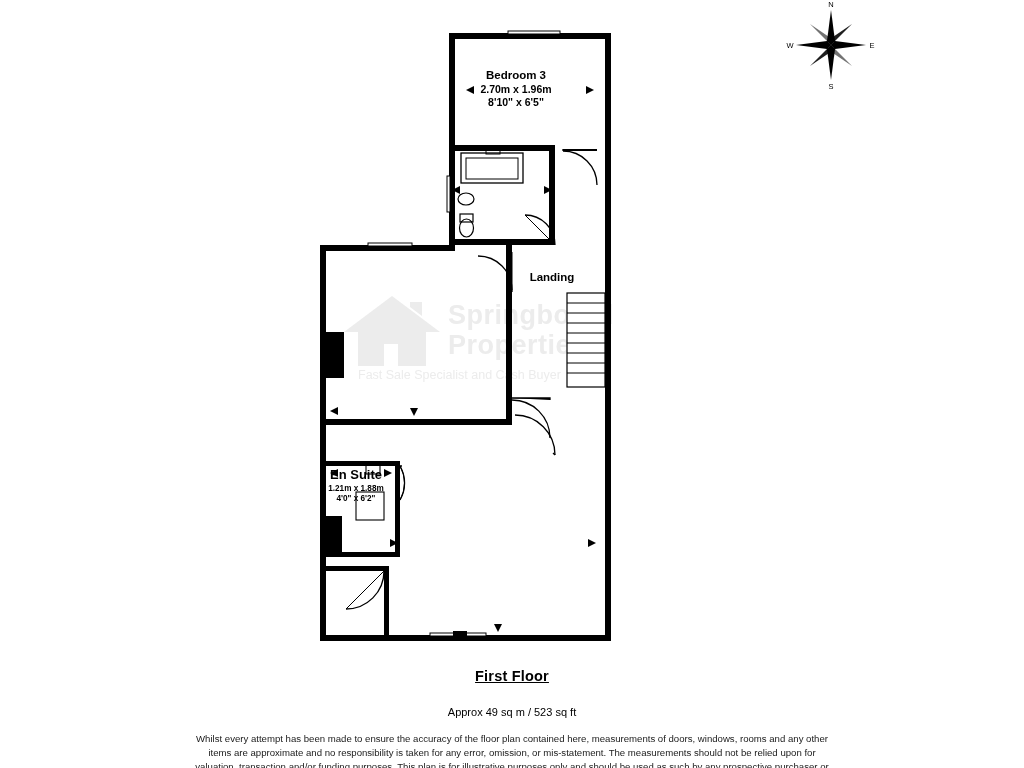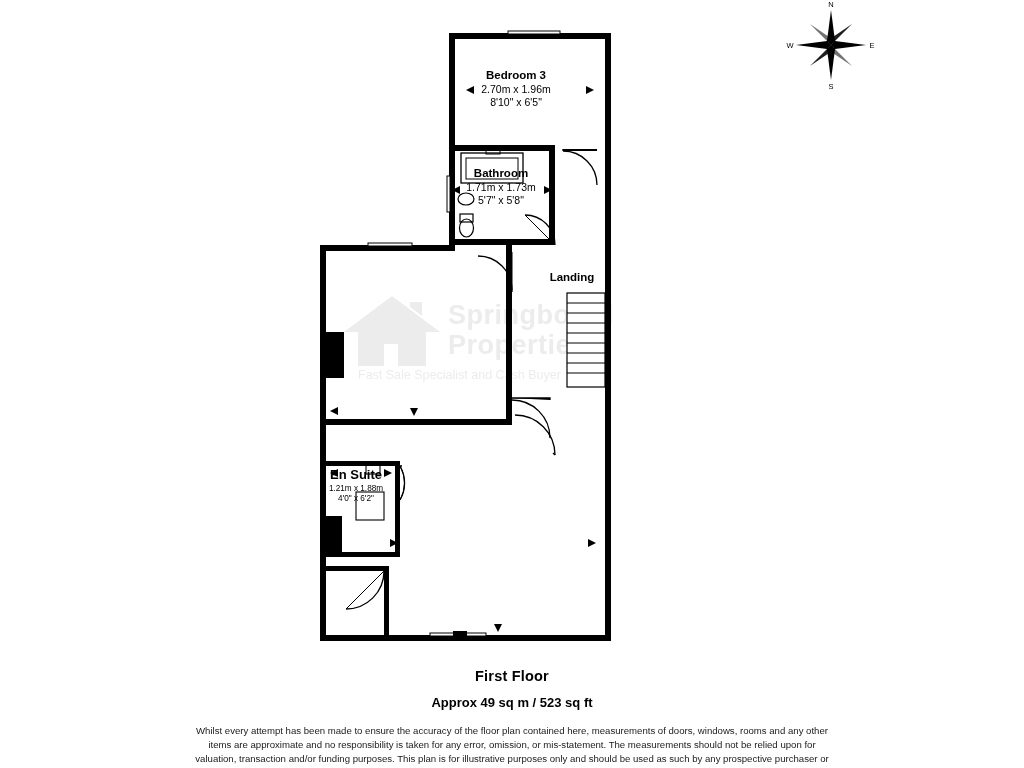--- a/index.html
+++ b/index.html
@@ -44,35 +44,35 @@
     font-size: 12.5px; color: #ececec; white-space: nowrap;
   }
 
   
   .plan { position: absolute; left: 0; top: 0; width: 1024px; height: 660px; }
   .plan svg { display: block; }
 
   
   .room { position: absolute; text-align: center; line-height: 1.28; }
   .room .name { font-weight: bold; font-size: 11.5px; }
-  .room .dim { font-size: 10.5px; font-weight: normal; }
+  .room .dim { font-size: 10.5px; font-weight: bold; }
   .room.small .name { font-size: 13px; }
   .room.small .dim { font-size: 8.2px; text-align: center; }
 
   #room-bed3 { left: 455px; top: 68px; width: 122px; }
   #room-bath { left: 435px; top: 166px; width: 132px; }
-  #room-landing { left: 517px; top: 270px; width: 110px; }
+  #room-landing { left: 497px; top: 270px; width: 110px; }
   #room-bed2 { left: 330px; top: 326px; width: 170px; }
   #room-ensuite { left: 306px; top: 467px; width: 100px; }
   #room-bed1 { left: 420px; top: 521px; width: 160px; }
 
   
   .footer { position: absolute; left: 0; top: 668px; width: 1024px; text-align: center; }
-  .floor-title { font-size: 14.5px; font-weight: bold; letter-spacing: .2px; }
-  .floor-area { font-size: 13px; font-weight: bold; margin-top: 11px; }
+  .floor-title { font-size: 14.5px; font-weight: bold; letter-spacing: .2px; text-decoration: underline; }
+  .floor-area { font-size: 11px; font-weight: normal; margin-top: 22px; }
   .disclaimer {
     margin: 14px auto 0 auto;
     width: 640px;
     font-size: 9.6px;
     line-height: 1.45;
     color: #1a1a1a;
     text-align: center;
   }
 </style>
 </head>
@@ -250,25 +250,20 @@
 
     </svg>
   </div>
 
   <div class="room" id="room-bed3">
     <div class="name">Bedroom 3</div>
     <div class="dim">2.70m x 1.96m</div>
     <div class="dim">8'10" x 6'5"</div>
   </div>
 
-  <div class="room" id="room-bath">
-    <div class="name">Bathroom</div>
-    <div class="dim">1.71m x 1.73m</div>
-    <div class="dim">5'7" x 5'8"</div>
-  </div>
 
   <div class="room" id="room-landing">
     <div class="name">Landing</div>
   </div>
 
 
   <div class="room small" id="room-ensuite">
     <div class="name">En Suite</div>
     <div class="dim">1.21m x 1.88m</div>
     <div class="dim">4'0" x 6'2"</div>

